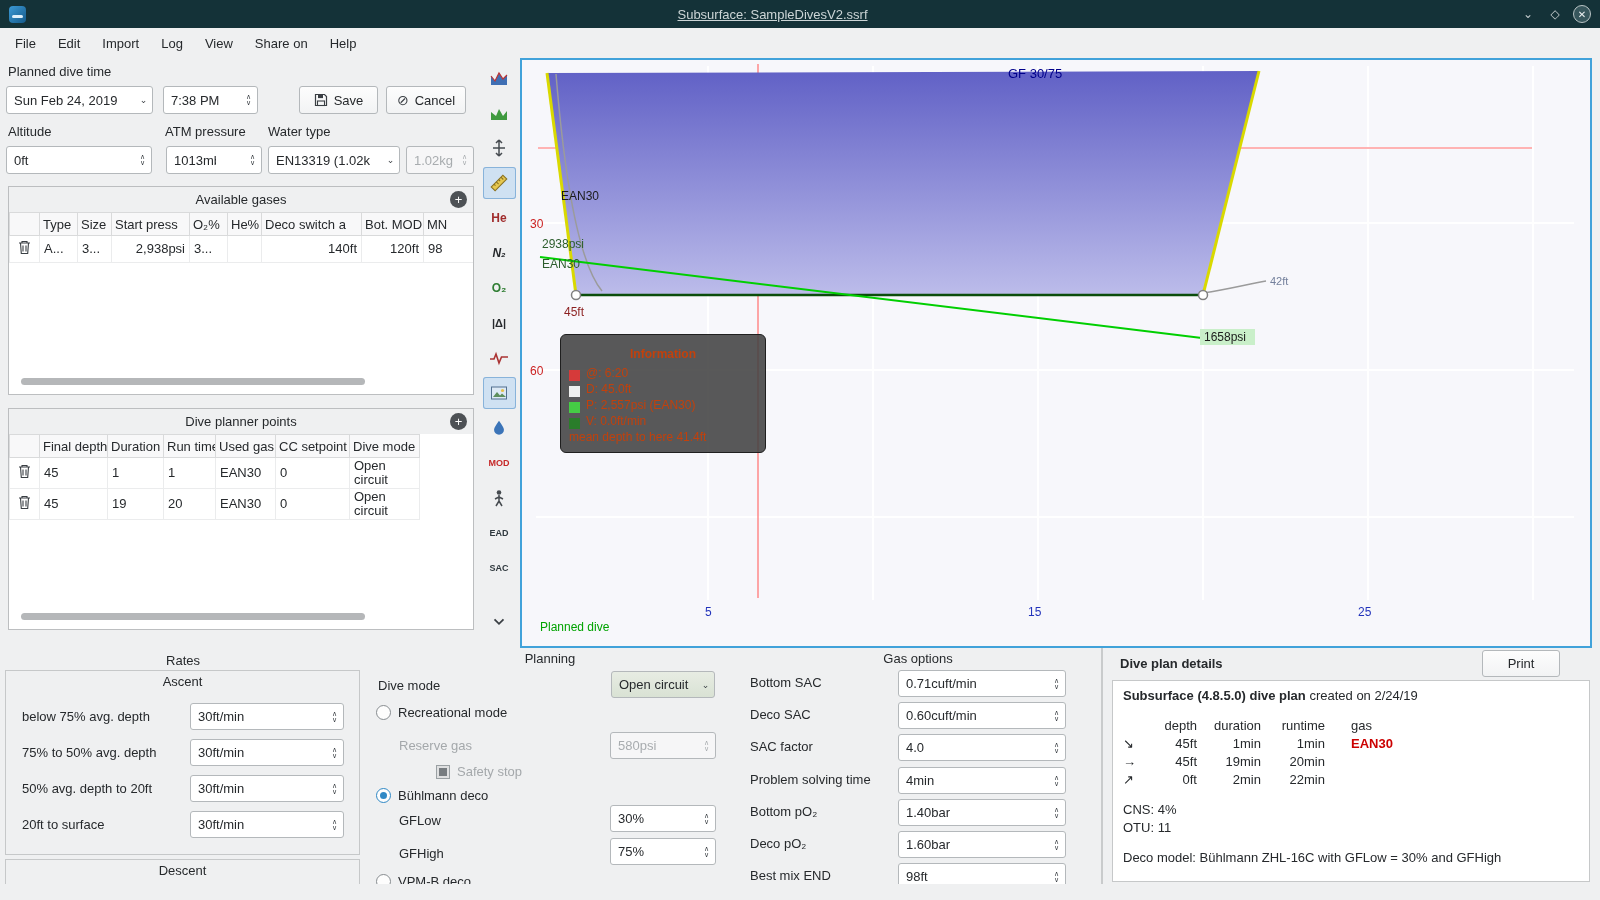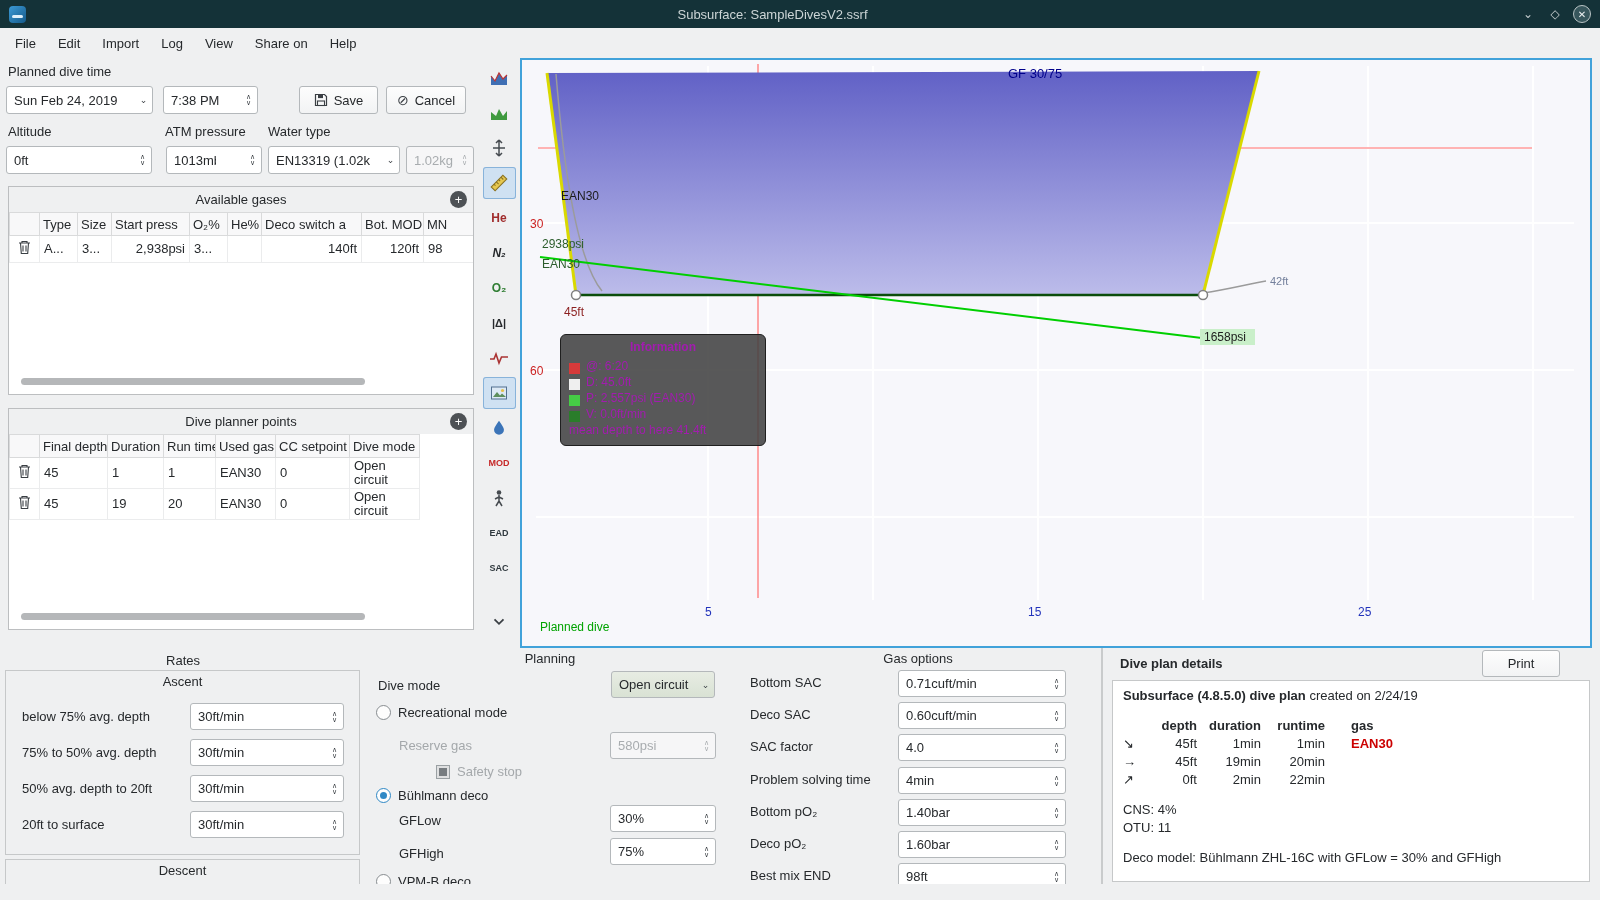--- a/index.html
+++ b/index.html
@@ -4,21 +4,21 @@
 <style>
   *{box-sizing:border-box;}
   html,body{width:1600px;height:900px;margin:0;overflow:hidden;}
   body{font-family:"Liberation Sans",sans-serif;font-size:13px;color:#26292c;background:#eff0f1;position:relative;}
   svg text{font-family:"Liberation Sans",sans-serif;}
 
   
   .titlebar{position:absolute;left:0;top:0;width:1600px;height:28px;background:#143238;display:flex;align-items:center;padding:0 9px;}
   .app-logo{width:17px;height:17px;border-radius:4px;background:linear-gradient(135deg,#3c9ad6,#155a8a);position:relative;flex:0 0 17px;}
   .app-logo::after{content:"";position:absolute;left:3px;top:9px;width:11px;height:3px;border-radius:2px;background:#dff0fa;}
-  .title-text{flex:1;text-align:center;color:#ccd5d6;}
+  .title-text{flex:1;text-align:center;color:#ccd5d6;text-decoration:underline;}
   .win-ctl{display:flex;gap:9px;align-items:center;color:#c2cbcc;}
   .wc{width:18px;height:18px;display:flex;align-items:center;justify-content:center;font-size:12px;}
   .wc-close{border:1px solid #b9c4c5;border-radius:50%;background:#37565c;font-size:10px;color:#eef2f3;}
 
   
   .menubar{position:absolute;top:28px;left:0;width:1600px;height:30px;display:flex;align-items:center;padding-left:4px;background:#eff0f1;}
   .menu-item{padding:5px 11px;}
 
   .lbl{position:absolute;white-space:nowrap;}
   .gray{color:#a4a8ab;}
@@ -45,21 +45,21 @@
   .hscroll{position:absolute;height:7px;border-radius:3.5px;background:#b5b7b9;}
 
   
   .toolbar{position:absolute;left:478px;top:62px;width:42px;display:flex;flex-direction:column;gap:3px;align-items:center;}
   .tb-icon{width:33px;height:32px;border-radius:3px;display:flex;align-items:center;justify-content:center;}
   .tb-icon.selected{background:#cfe1f2;box-shadow:inset 0 0 0 1px #88b3da;}
   .tb-txt{font-weight:bold;}
 
   
   .chart{position:absolute;left:520px;top:58px;width:1072px;height:590px;background:#f7f7fb;border:2px solid #41a2da;}
-  .chart-tooltip{position:absolute;left:38px;top:274px;width:206px;background:rgba(66,66,66,0.88);border:1px solid #1f1f1f;border-radius:6px;color:#a21caf;font-size:12px;padding:3px 8px 7px;}
+  .chart-tooltip{position:absolute;left:38px;top:274px;width:206px;background:rgba(66,66,66,0.88);border:1px solid #1f1f1f;border-radius:6px;color:#c2410c;font-size:12px;padding:10px 8px 7px;}
   .tt-title{text-align:center;font-weight:bold;margin:2px 0 4px;}
   .tt-row{display:flex;align-items:flex-end;gap:6px;line-height:16px;}
   .tt-chip{width:11px;height:11px;flex:0 0 11px;}
 
   
   .bpanel{position:absolute;overflow:hidden;}
   .bp-title{text-align:center;padding-top:3px;}
   .inbox{position:absolute;border:1px solid #c6c8c9;}
   .radio{display:inline-block;width:15px;height:15px;border-radius:50%;border:1px solid #878c90;background:#fdfdfd;position:relative;flex:0 0 15px;}
   .radio.checked{border-color:#2f88c5;}
@@ -67,21 +67,21 @@
   .checkbox{display:inline-block;width:14px;height:14px;border:1px solid #9aa0a3;background:#dfe0e1;position:relative;flex:0 0 14px;}
   .checkbox.checked::after{content:"";position:absolute;left:2px;top:2px;width:8px;height:8px;background:#777c80;}
   .optrow{position:absolute;display:flex;align-items:center;gap:7px;white-space:nowrap;}
 
   .vdivider{position:absolute;left:1101px;top:648px;width:2px;height:236px;background:#c9cbcc;}
 
   .plan-box{position:absolute;left:6px;top:32px;width:478px;height:202px;background:#fff;border:1px solid #c6c8c9;padding:6px 10px;line-height:18px;overflow:hidden;}
   .plan-grid{display:grid;grid-template-columns:24px 50px 64px 64px 1fr;}
   .plan-grid .rt{text-align:right;}
   .plan-grid .gas{padding-left:26px;}
-  .plan-grid.hdr{font-weight:bold;}
+  .plan-grid.hdr{font-weight:normal;}
   .gas-red{color:#cc0000;font-weight:bold;}
   .spacer12{height:12px;}
 </style>
 </head>
 <body>
 
 <div class="titlebar">
   <span class="app-logo"></span>
   <span class="title-text">Subsurface: SampleDivesV2.ssrf</span>
   <span class="win-ctl">

